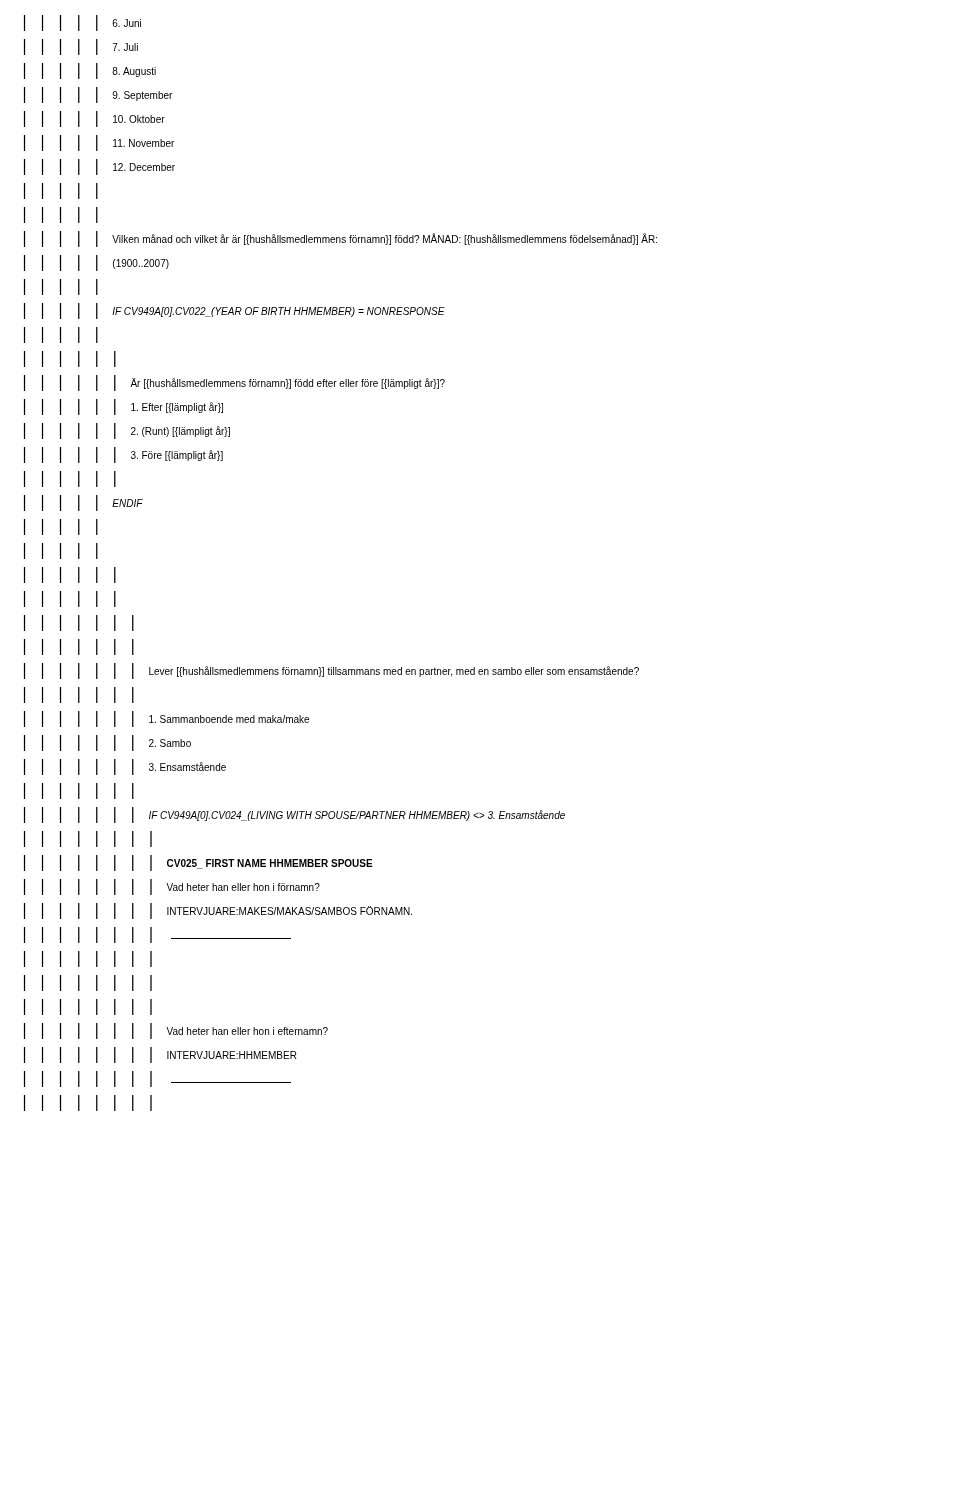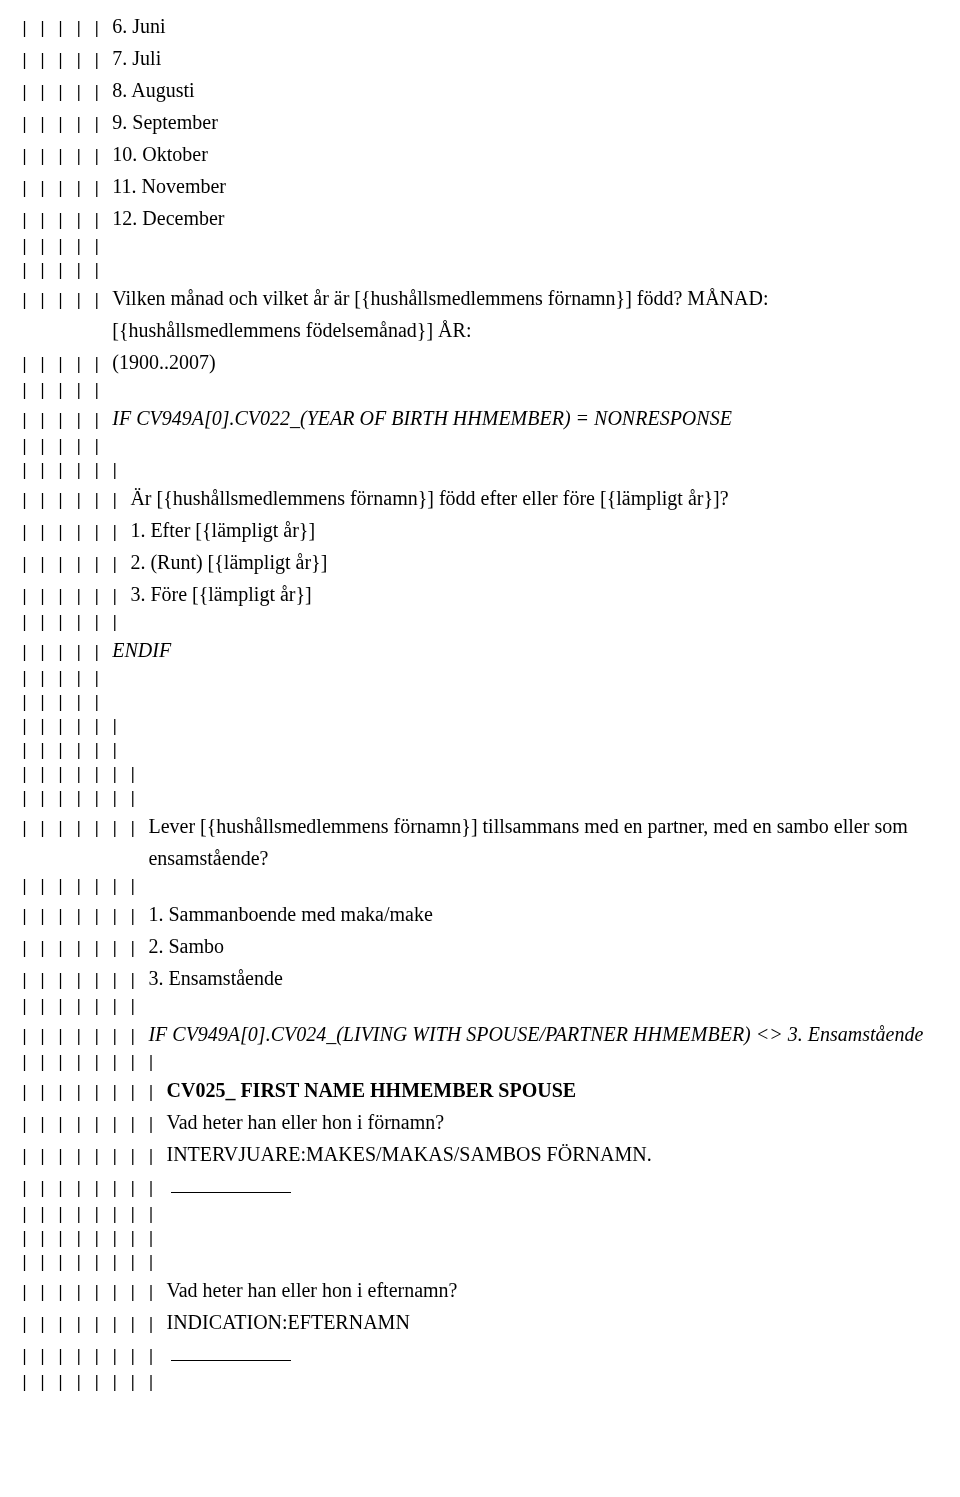--- a/index.html
+++ b/index.html
@@ -21,22 +21,22 @@
       white-space: pre-wrap;
     }
     .pipes {
       color: #000;
       font-family: monospace;
       font-size: 15px;
       margin-right: 2px;
       white-space: pre;
     }
     .content {
-      font-family: Liberation Serif, serif;
-      font-size: 20px;
+      font-family: Liberation Sans, sans-serif;
+      font-size: 10px;
     }
     .bold {
       font-weight: bold;
     }
     .italic {
       font-style: italic;
     }
     .underline-line {
       display: inline-block;
       border-bottom: 1px solid #000;
@@ -88,16 +88,16 @@
     <div class="line block"><span class="pipes">| | | | | | | </span><span class="content italic">IF CV949A[0].CV024_(LIVING WITH SPOUSE/PARTNER HHMEMBER) &lt;&gt; 3. Ensamstående</span></div>
     <div class="line block"><span class="pipes">| | | | | | | | </span><span class="content"></span></div>
     <div class="line block"><span class="pipes">| | | | | | | | </span><span class="content bold">CV025_ FIRST NAME HHMEMBER SPOUSE</span></div>
     <div class="line block"><span class="pipes">| | | | | | | | </span><span class="content">Vad heter han eller hon i förnamn?</span></div>
     <div class="line block"><span class="pipes">| | | | | | | | </span><span class="content">INTERVJUARE:MAKES/MAKAS/SAMBOS FÖRNAMN.</span></div>
     <div class="line block"><span class="pipes">| | | | | | | | </span><span class="content"><span class="underline-line"></span></span></div>
     <div class="line block"><span class="pipes">| | | | | | | | </span><span class="content"></span></div>
     <div class="line block"><span class="pipes">| | | | | | | | </span><span class="content"></span></div>
     <div class="line block"><span class="pipes">| | | | | | | | </span></div>
     <div class="line block"><span class="pipes">| | | | | | | | </span><span class="content">Vad heter han eller hon i efternamn?</span></div>
-    <div class="line block"><span class="pipes">| | | | | | | | </span><span class="content">INDICATION:EFTERNAMN</span></div>
+    <div class="line block"><span class="pipes">| | | | | | | | </span><span class="content">INTERVJUARE:HHMEMBER</span></div>
     <div class="line block"><span class="pipes">| | | | | | | | </span><span class="content"><span class="underline-line"></span></span></div>
     <div class="line block"><span class="pipes">| | | | | | | | </span><span class="content"></span></div>
   </div>
 
 </body></html>

